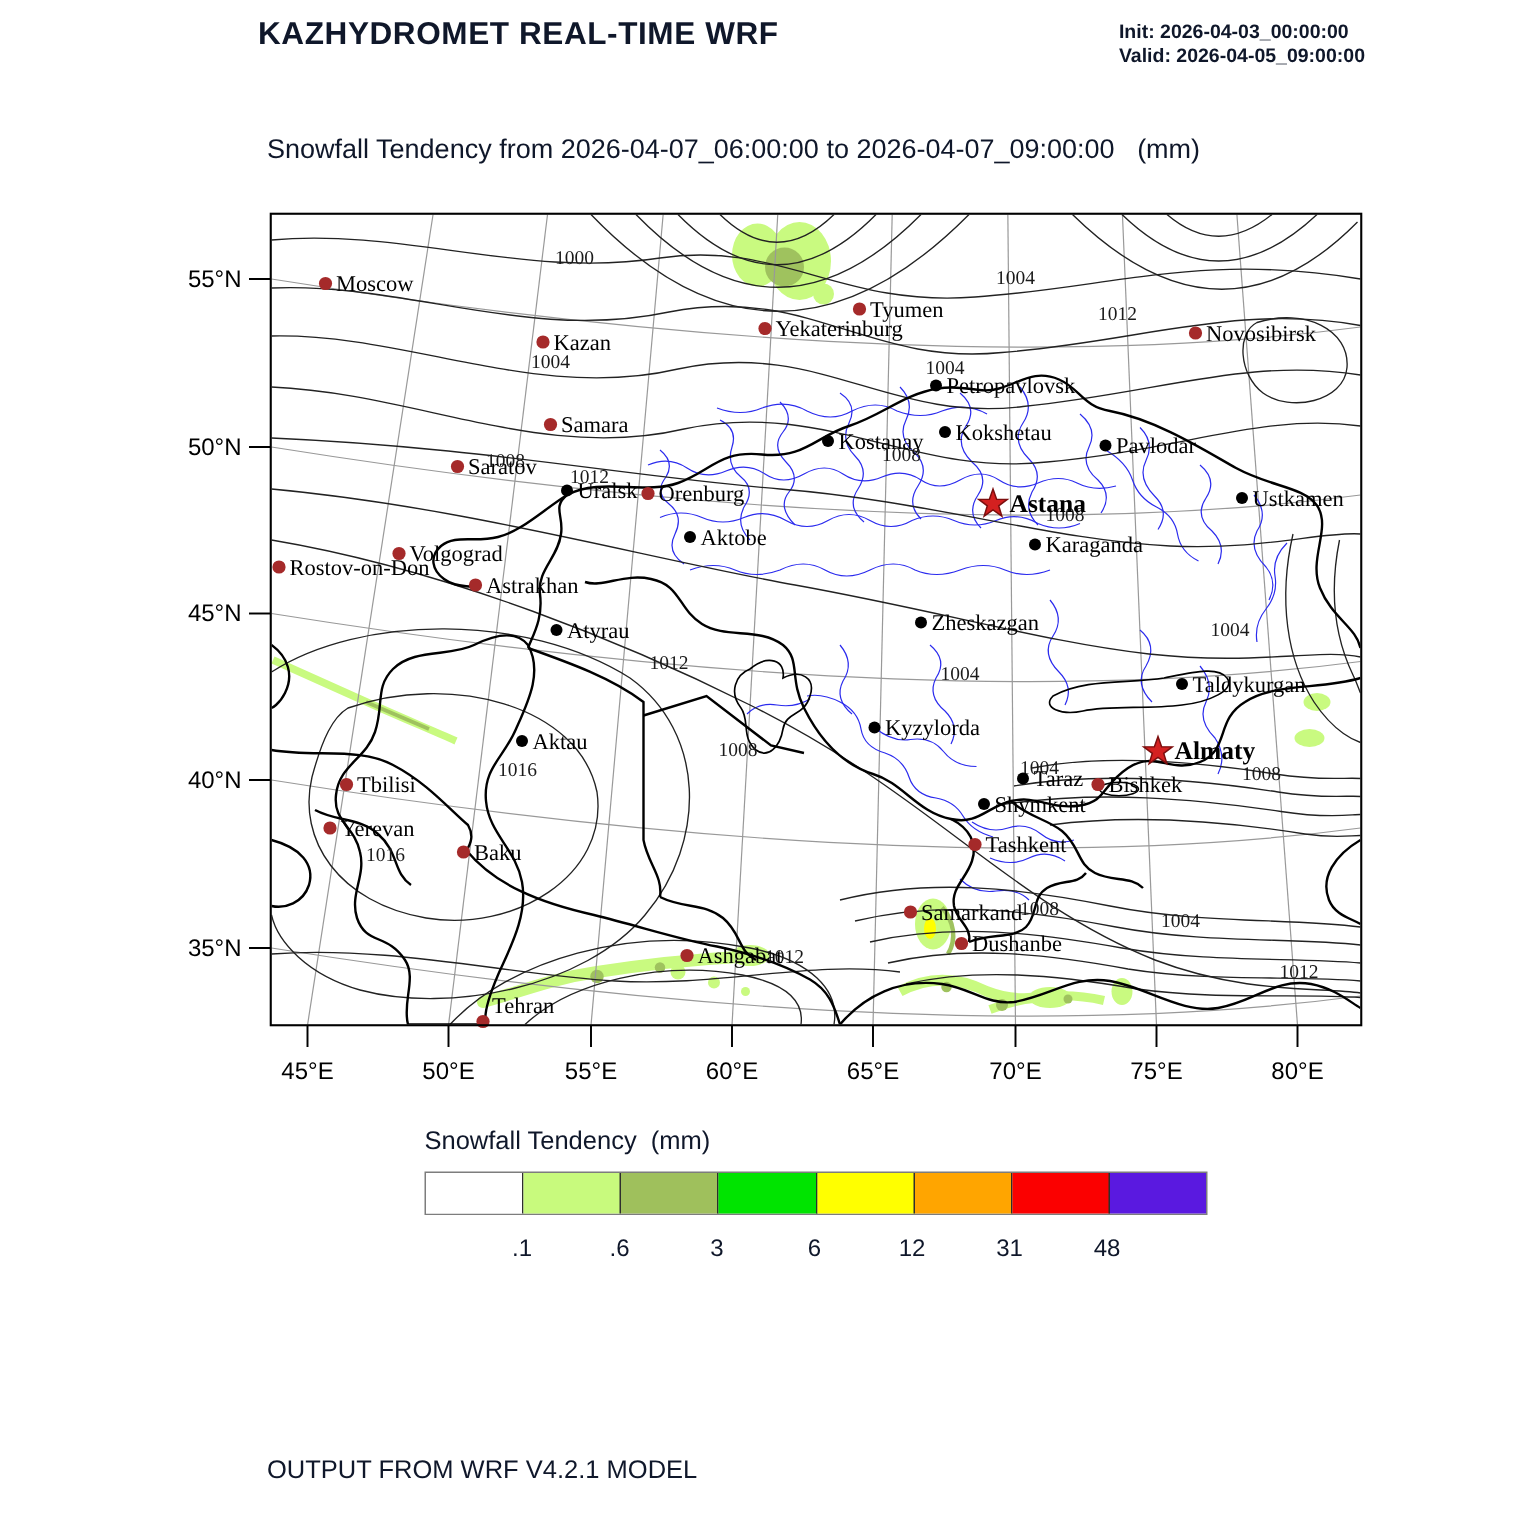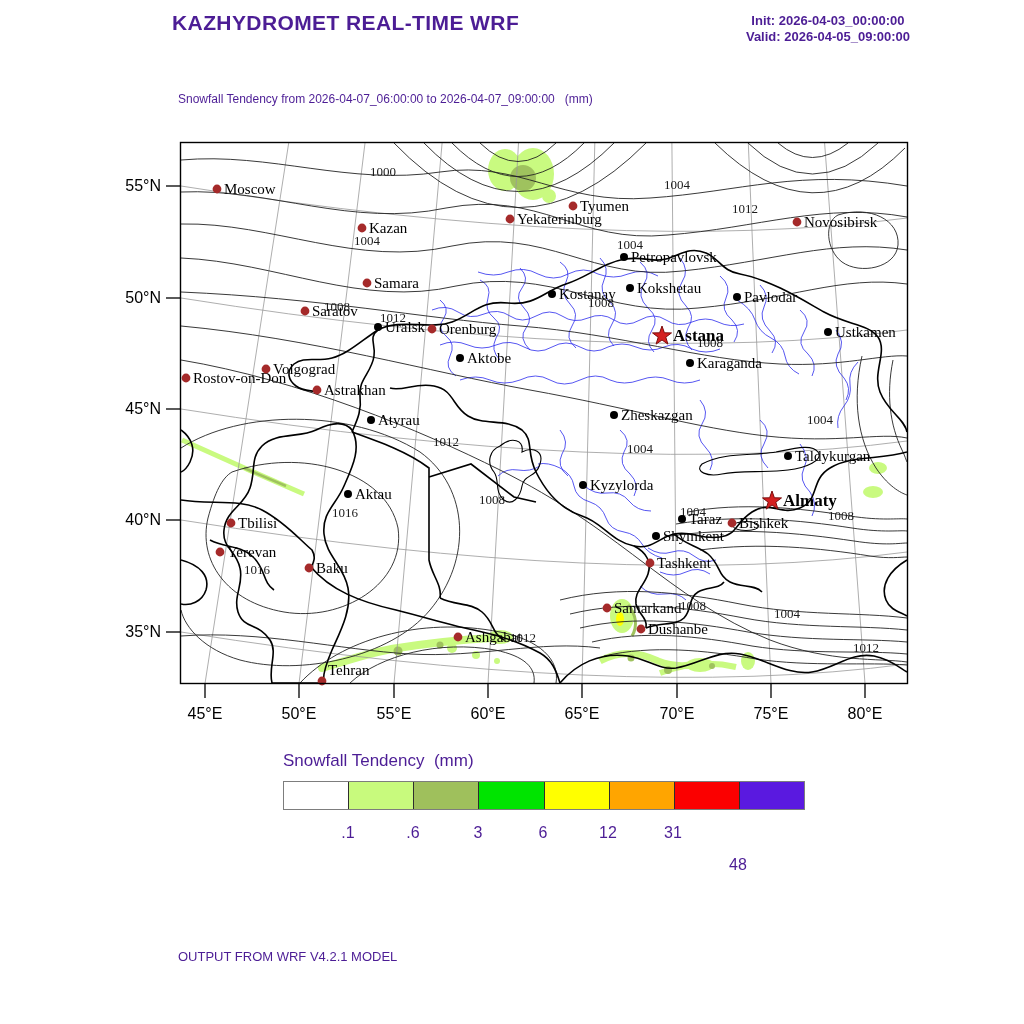--- a/index.html
+++ b/index.html
@@ -1,21 +1,21 @@
 <!DOCTYPE html>
 <html><head>
 <meta charset="utf-8">
 <style>
   html,body{margin:0;padding:0;background:#fff;}
   #page{position:relative;width:1024px;height:1024px;background:#ffffff;
-        font-family:"Liberation Sans",sans-serif;color:#4c1d95;overflow:hidden;}
+        font-family:"Liberation Sans",sans-serif;color:#0f172a;overflow:hidden;}
   .title{position:absolute;left:172px;top:11px;font-size:21px;font-weight:bold;letter-spacing:.4px;}
-  .initvalid{position:absolute;right:114px;top:13px;text-align:center;font-size:13px;font-weight:bold;line-height:16px;}
-  .subtitle{position:absolute;left:178px;top:91px;font-size:12px;line-height:16px;}
-  .footer{position:absolute;left:178px;top:949px;font-size:13px;line-height:16.5px;}
+  .initvalid{position:absolute;right:114px;top:13px;text-align:left;font-size:13px;font-weight:bold;line-height:16px;}
+  .subtitle{position:absolute;left:178px;top:91px;font-size:18px;line-height:16px;}
+  .footer{position:absolute;left:178px;top:972px;font-size:17px;line-height:16.5px;}
   #map-svg{position:absolute;left:0;top:0;}
   .cb-title{position:absolute;left:283px;top:751px;width:520px;text-align:left;font-size:17px;}
   #colorbar-cells{position:absolute;left:283px;top:781px;width:520px;height:27px;display:flex;
                   border:1px solid #7d7d7d;box-sizing:content-box;}
   .cb-cell{flex:1;border-right:1.4px solid #2e2e2e;box-sizing:border-box;}
   .cb-cell:last-child{border-right:none;}
   #colorbar-ticks{position:absolute;left:283px;top:824px;width:520px;height:22px;font-size:16px;}
   .cb-tick{position:absolute;transform:translateX(-50%);}
   .city-label{font-family:"Liberation Serif",serif;font-size:15px;fill:#000;}
   .capital-label{font-family:"Liberation Serif",serif;font-size:17px;font-weight:bold;fill:#000;}
@@ -319,20 +319,20 @@
       <div class="cb-cell" style="background: rgb(251, 0, 0);"></div>
       <div class="cb-cell" style="background: rgb(90, 25, 224);"></div>
     </div>
   <div id="colorbar-ticks">
       <div class="cb-tick" style="left: 65px;">.1</div>
       <div class="cb-tick" style="left: 130px;">.6</div>
       <div class="cb-tick" style="left: 195px;">3</div>
       <div class="cb-tick" style="left: 260px;">6</div>
       <div class="cb-tick" style="left: 325px;">12</div>
       <div class="cb-tick" style="left: 390px;">31</div>
-      <div class="cb-tick" style="left: 455px; margin-top: 32px;">48</div>
+      <div class="cb-tick" style="left: 455px;">48</div>
     </div>
 
   <div class="footer">
     <div>OUTPUT FROM WRF V4.2.1 MODEL</div>
   </div>
 
 </div>
 
 </body></html>

